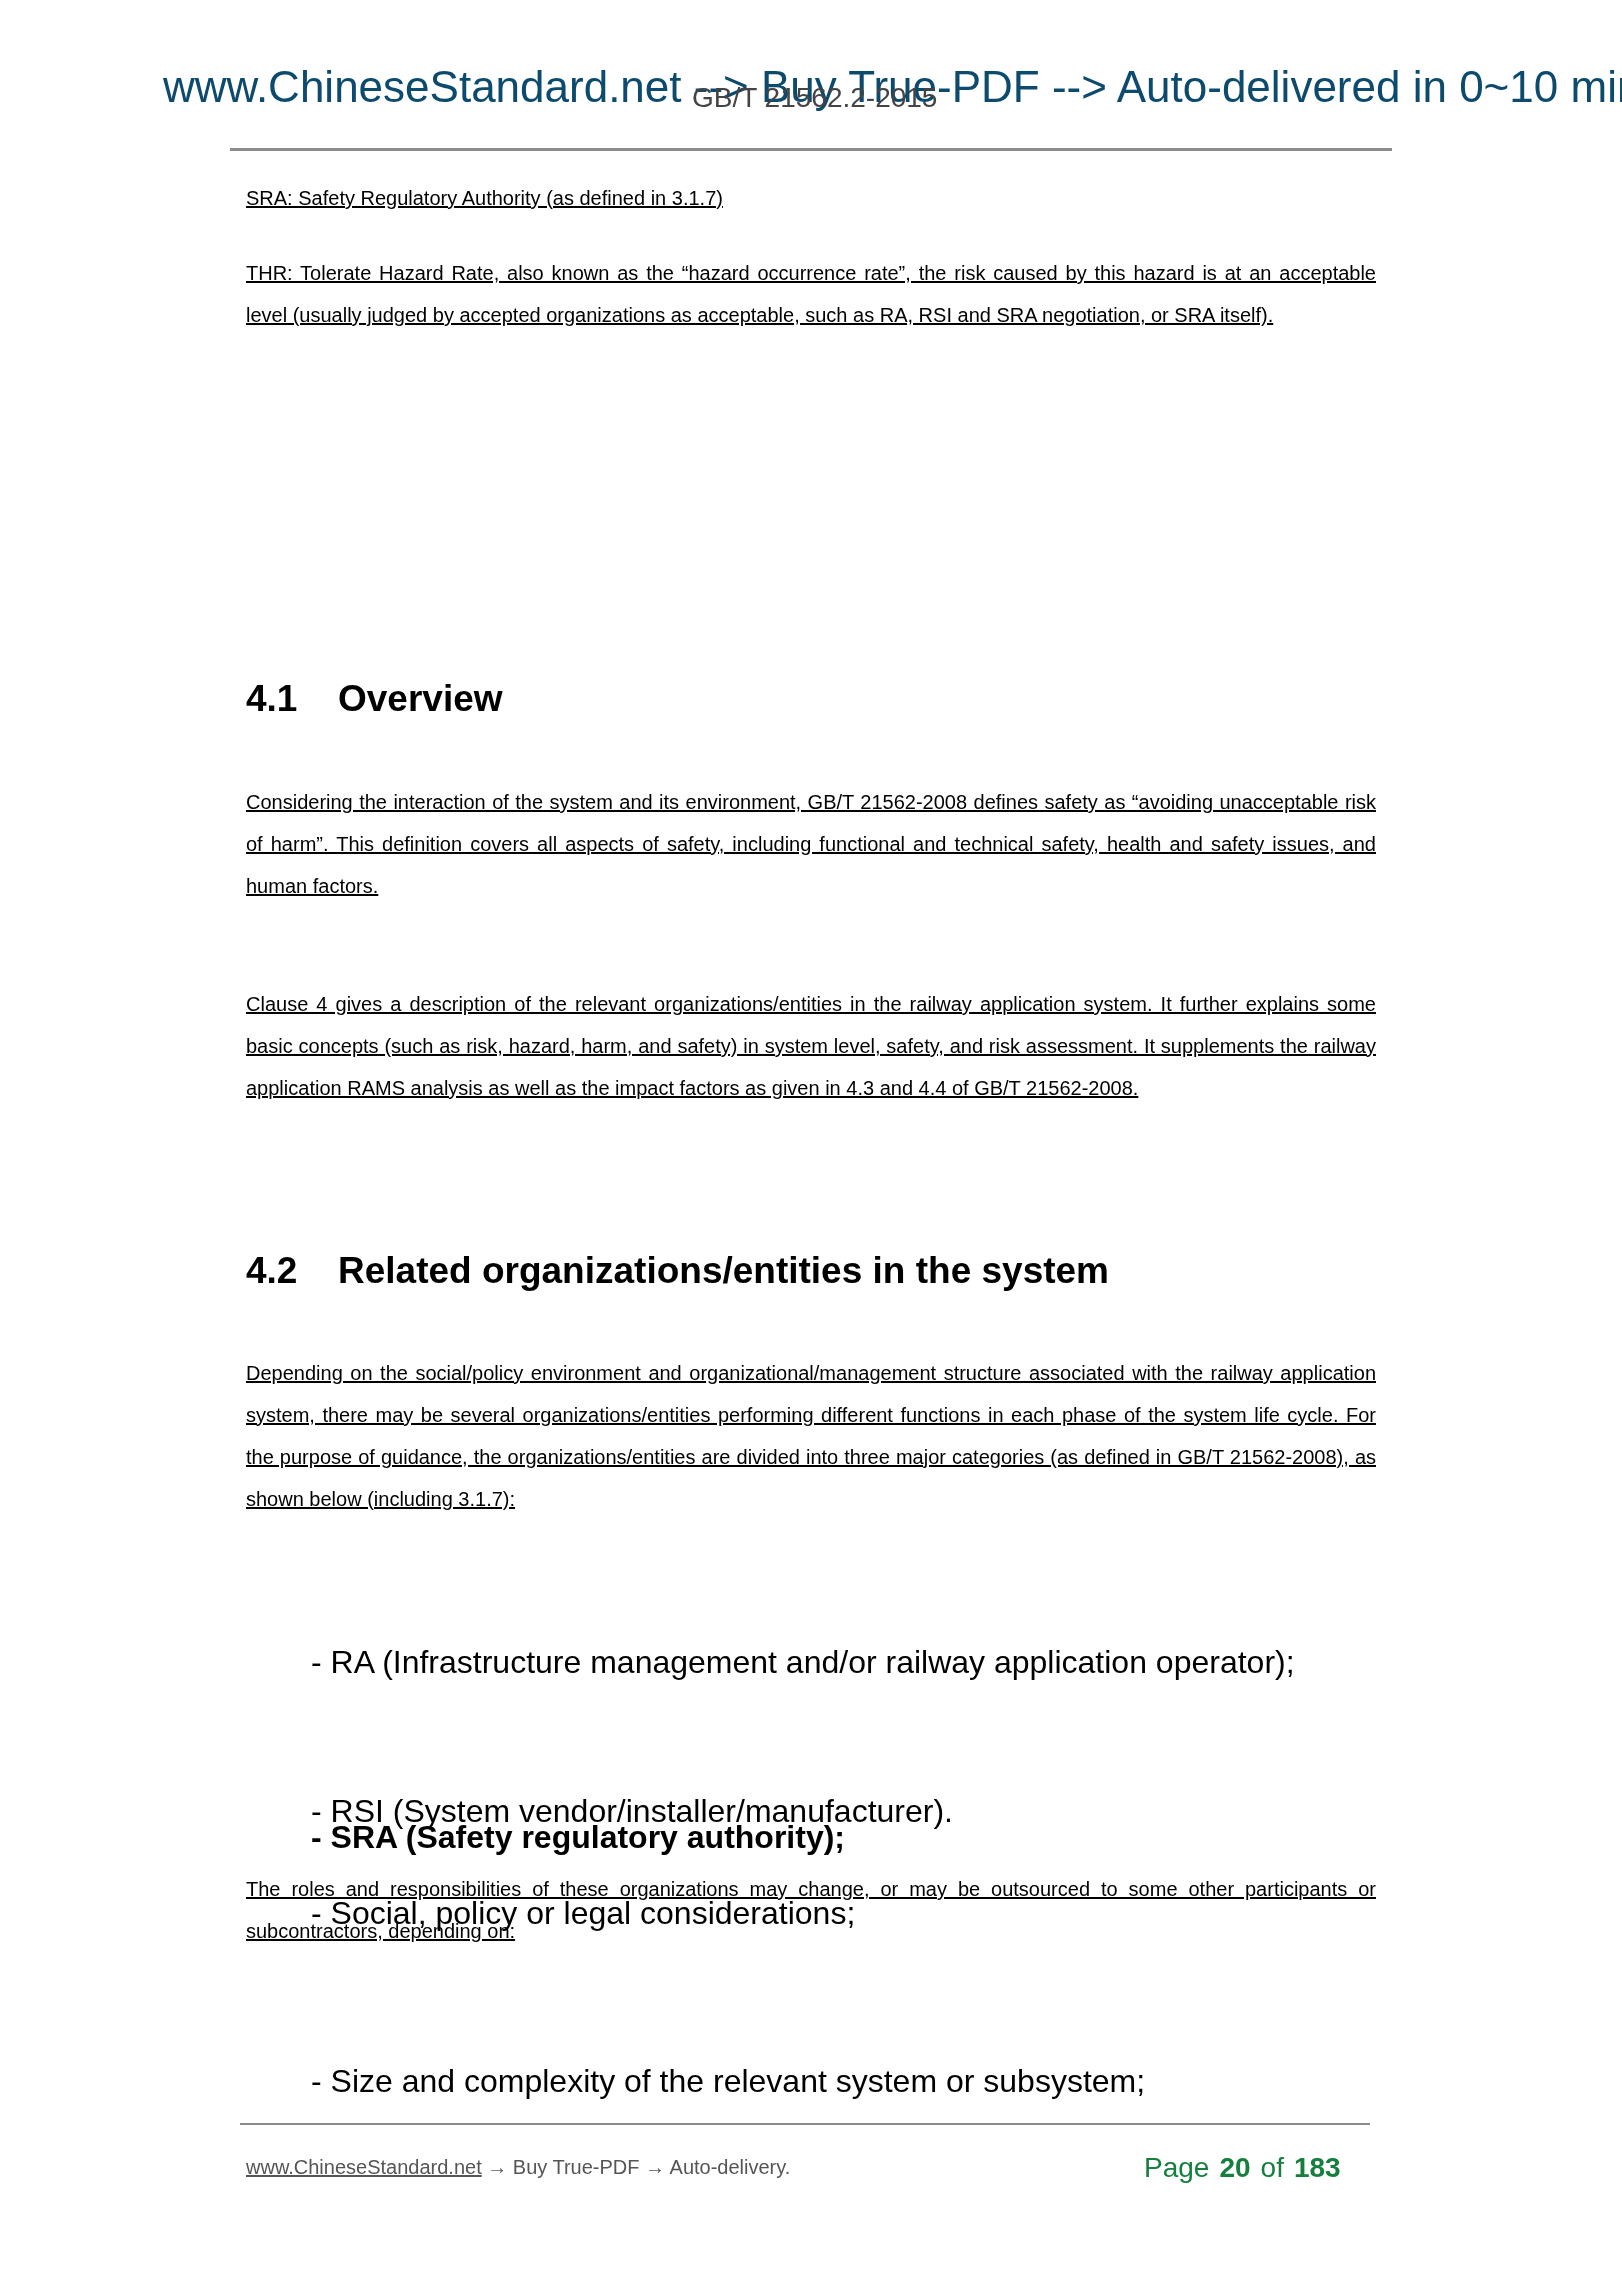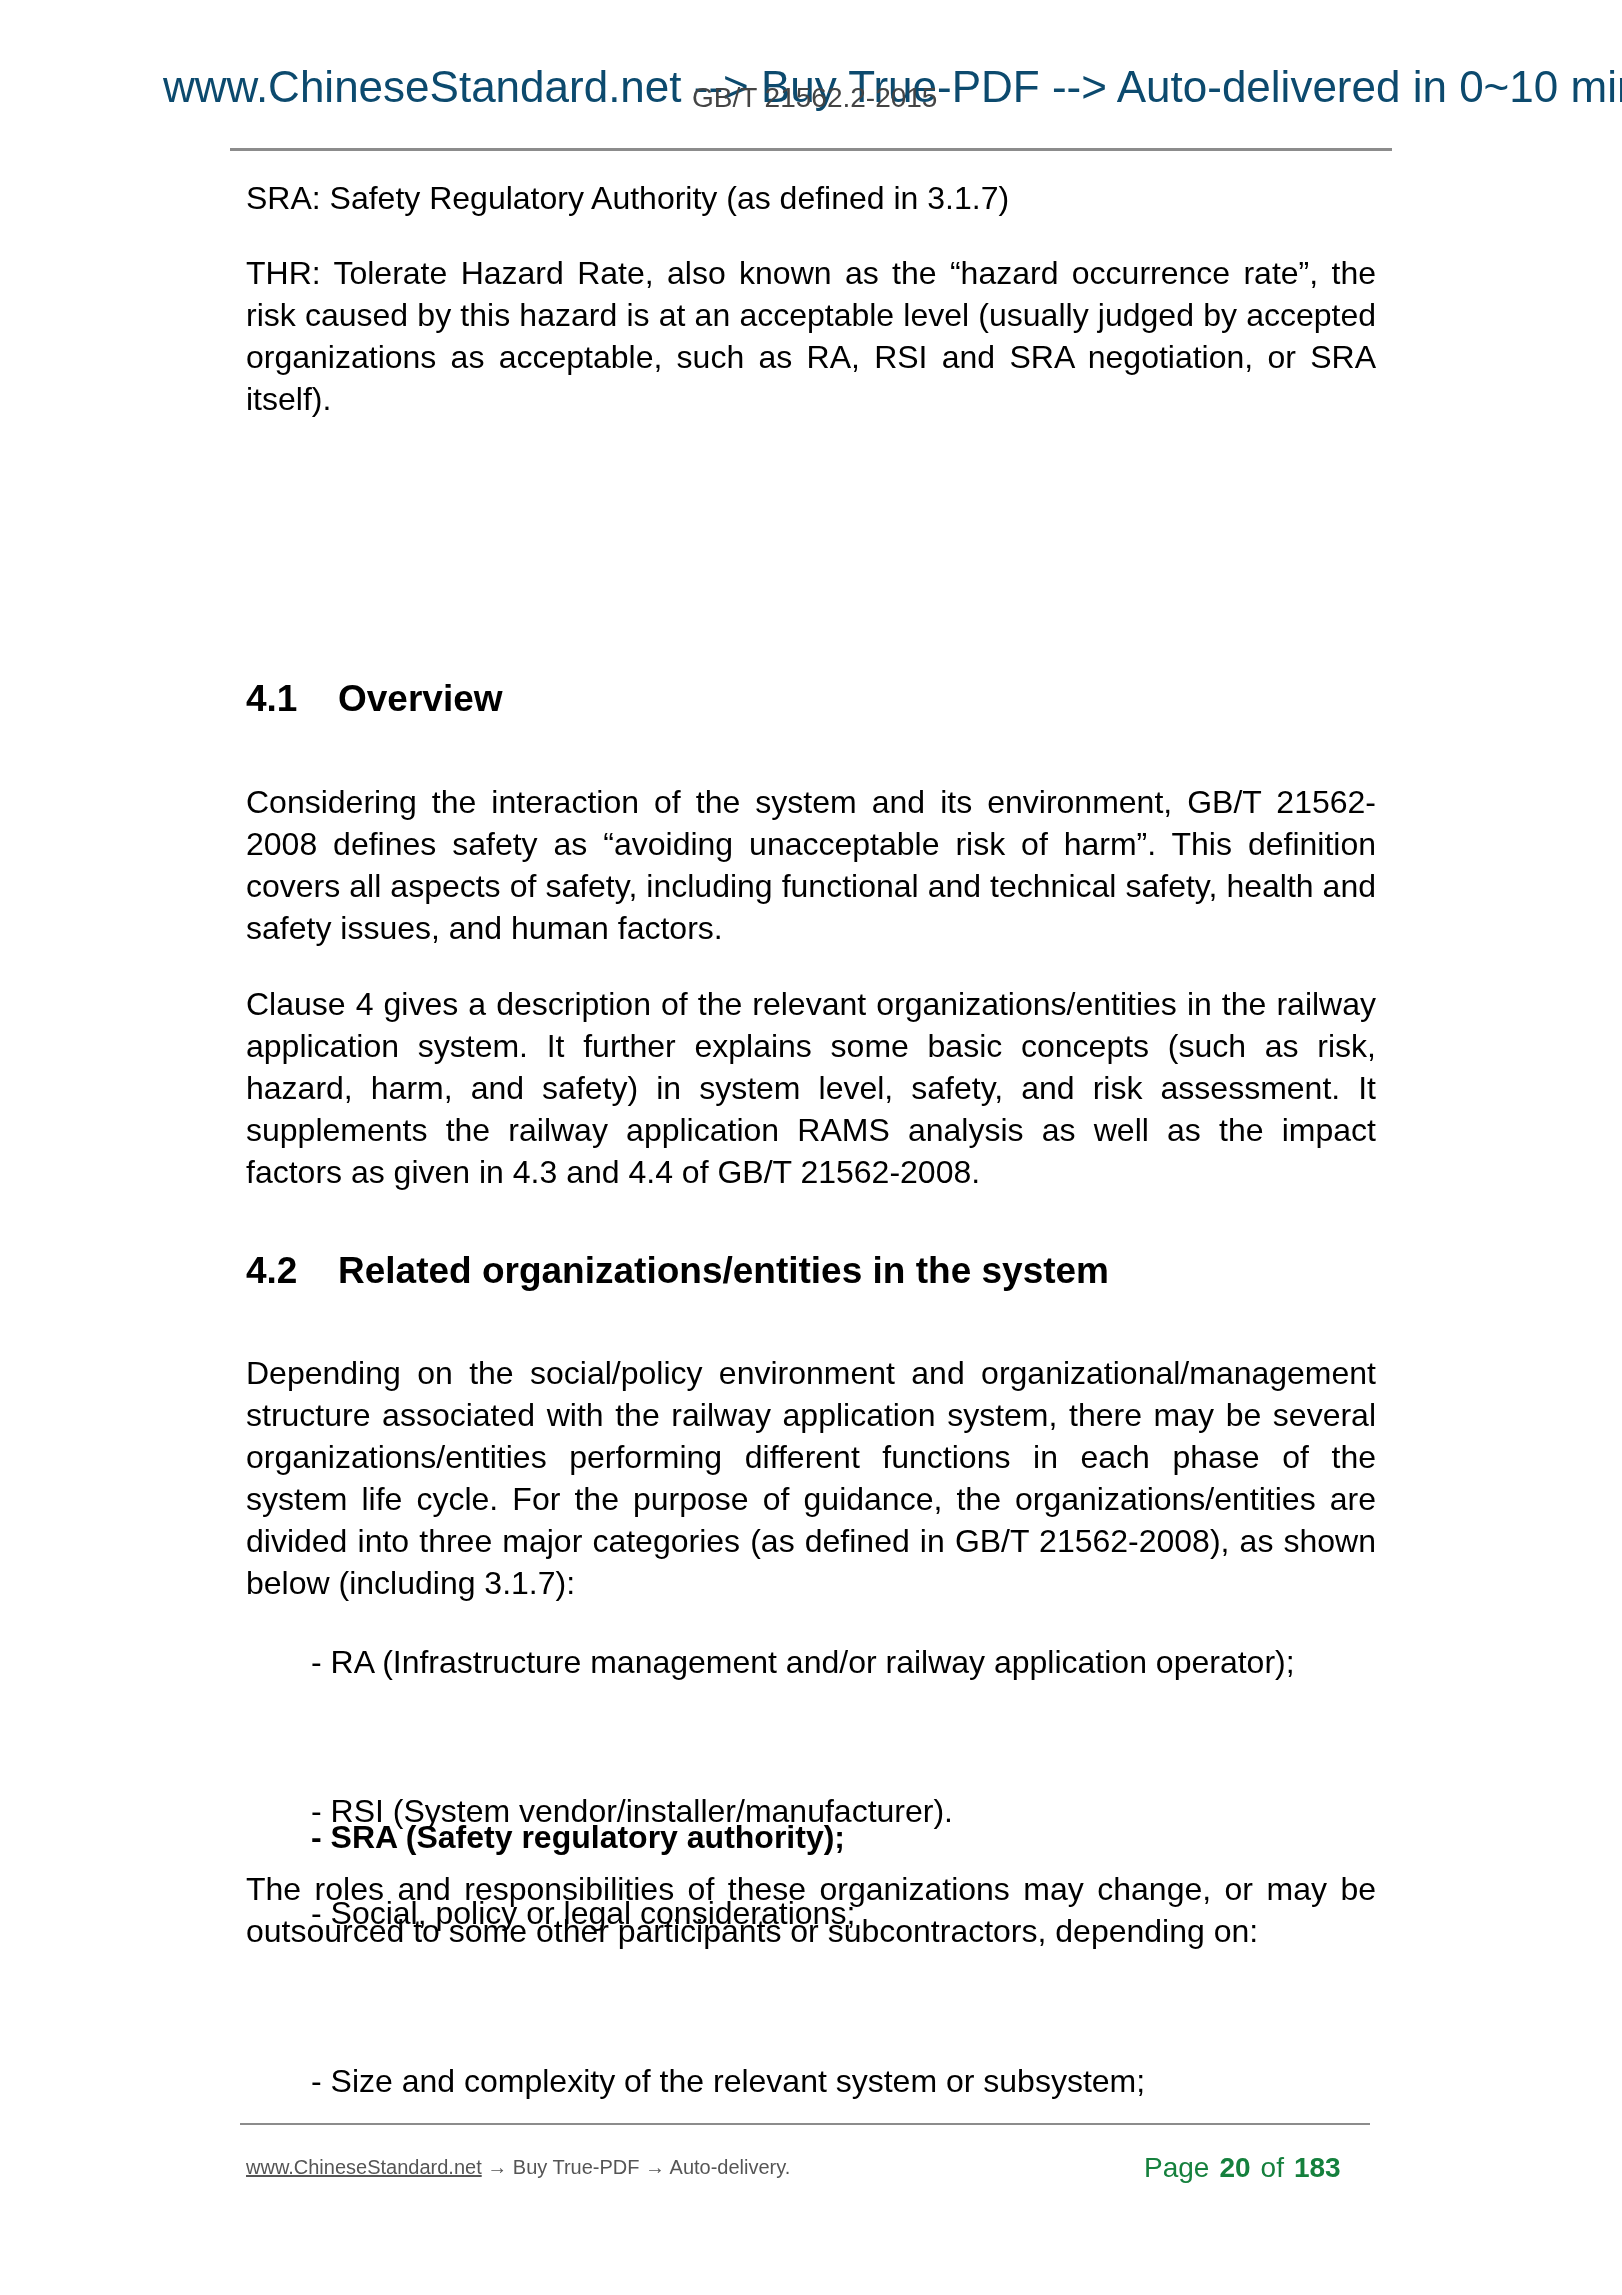--- a/index.html
+++ b/index.html
@@ -2,21 +2,21 @@
 <html style="font-size:13.3px"><head>
 <meta charset="utf-8">
 <style>
   html, body { margin: 0; padding: 0; background: #ffffff; }
   body { width: 1623px; height: 2295px; position: relative; overflow: hidden;
          font-family: "Liberation Sans", sans-serif; color: #000; }
   .abs { position: absolute; }
   .hdr-main { left: 163px; top: 63px; font-size: 44px; color: #0c4a6e; white-space: nowrap; line-height: 47px; }
   .hdr-code { left: 680px; top: 79px; font-size: 28px; color: #444; white-space: nowrap; line-height: 37px; margin-left: 12px; }
   .rule { height: 2.5px; background: #8c8c8c; }
-  .body-text { font-size: 32px; line-height: 42px; text-align: justify; text-align-last: left; }
+  .body-text { font-size: 20px; line-height: 42px; text-align: justify; text-align-last: left; text-decoration: underline; }
   .col { left: 246px; width: 1130px; }
   .h1 { font-size: 43px; font-weight: bold; line-height: 85px; }
   .h2 { font-size: 37px; font-weight: bold; line-height: 47px; white-space: nowrap; }
   .num { display: inline-block; }
   .bullet { left: 283px; font-size: 32px; line-height: 42px; white-space: nowrap; margin-left: 28px; }
   .footer-left { left: 246px; top: 2151px; font-size: 20px; color: #555; white-space: nowrap; line-height: 33px; }
   .footer-left a { color: #555; text-decoration: underline; }
   .footer-right { left: 1144px; top: 2151px; font-size: 28px; color: #15803d; white-space: nowrap; line-height: 33px; }
   .footer-right b { font-weight: bold; }
   .sp { display: inline-block; width: 10px; }

